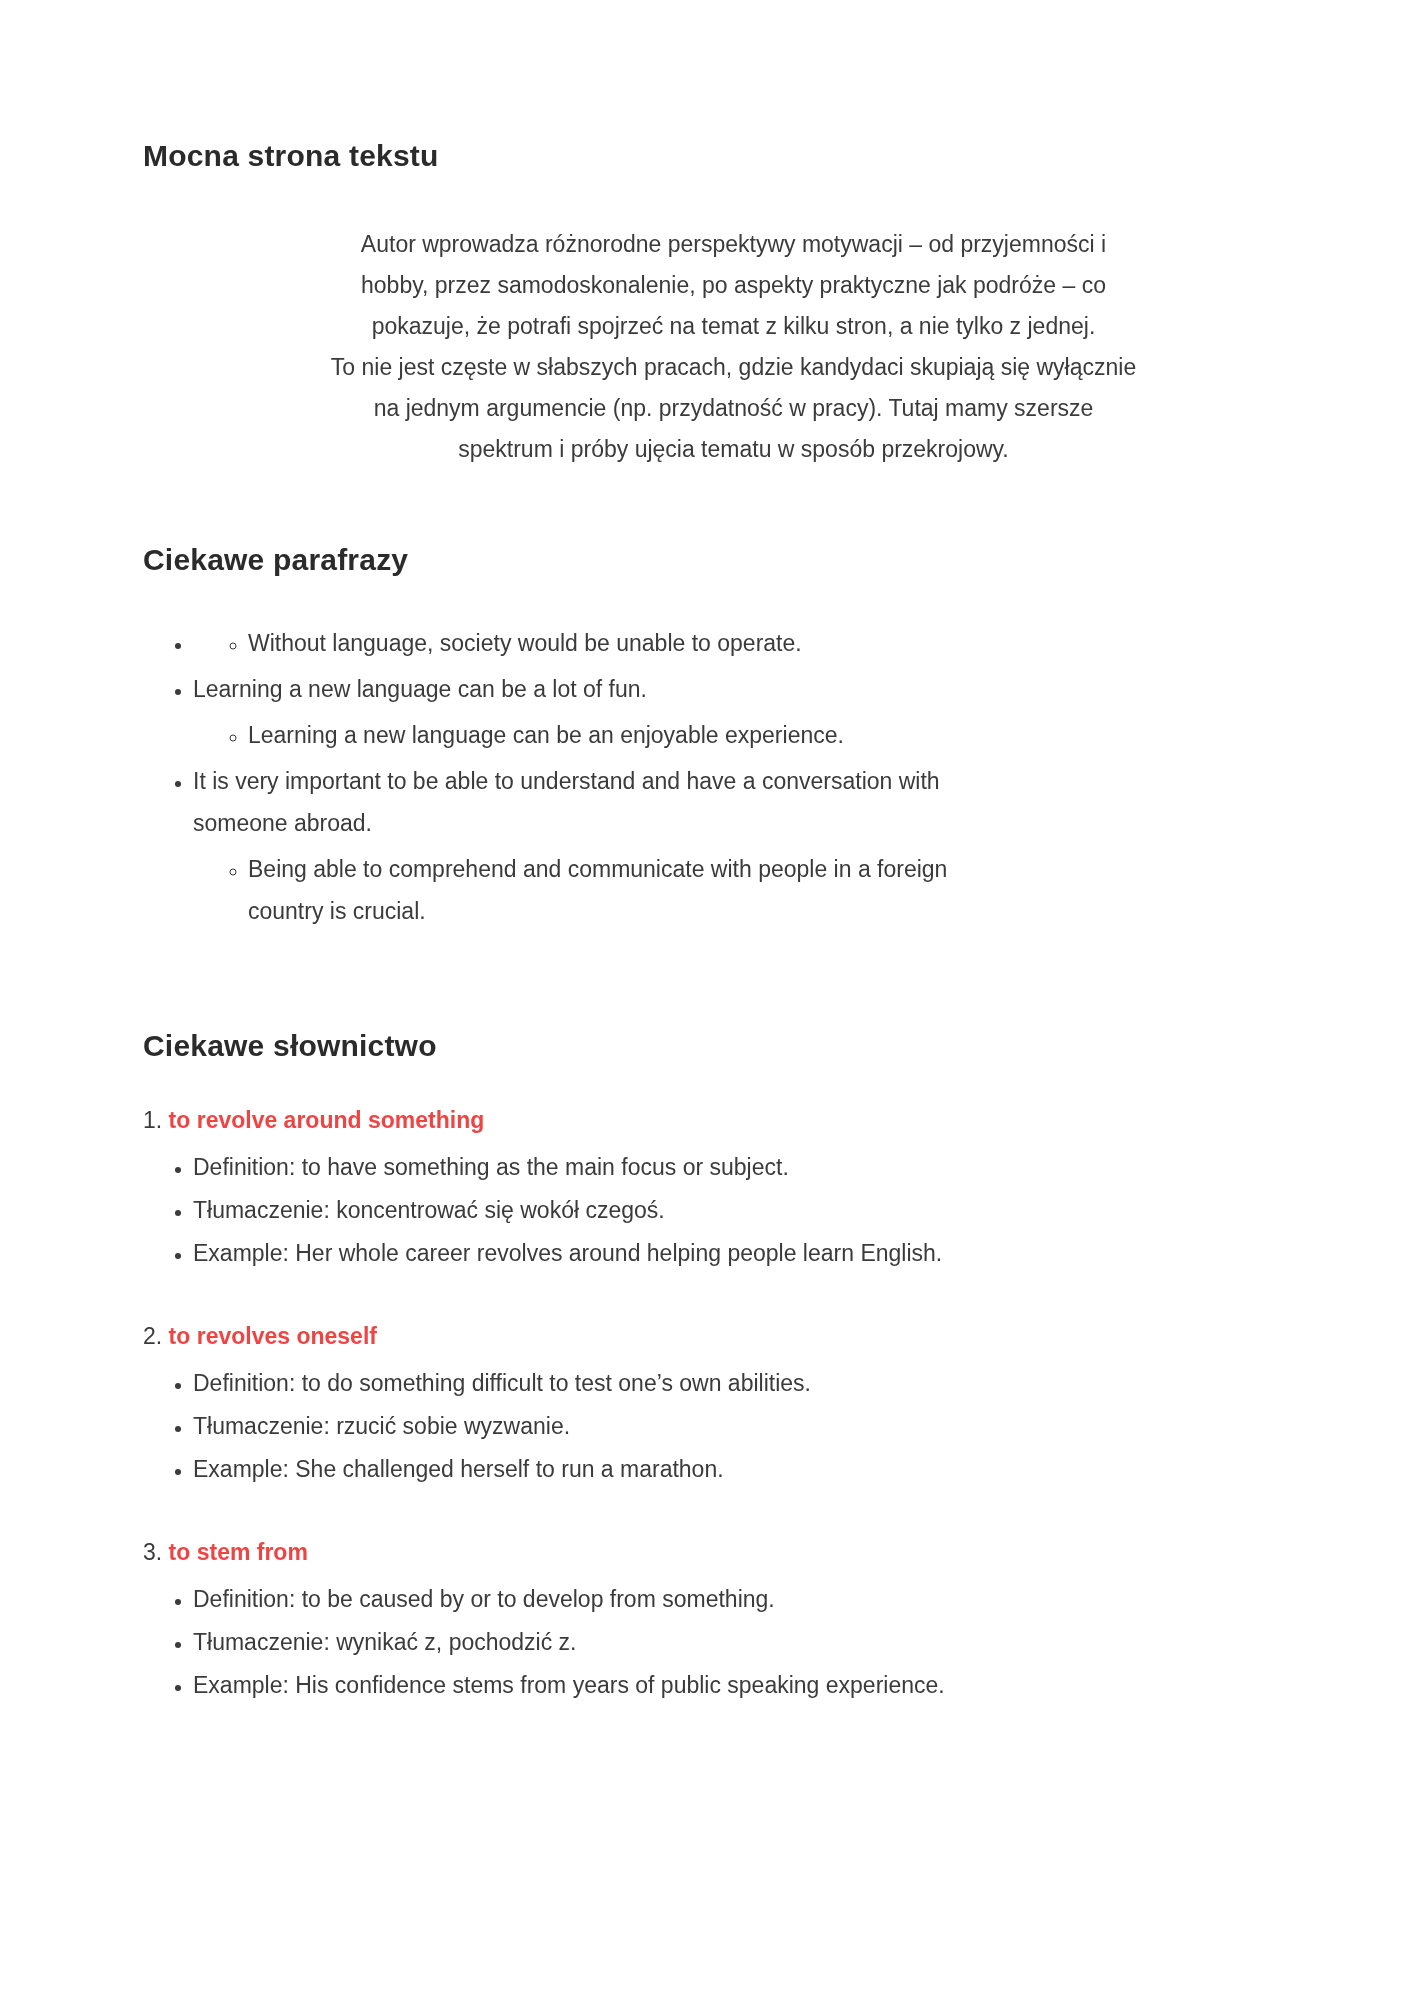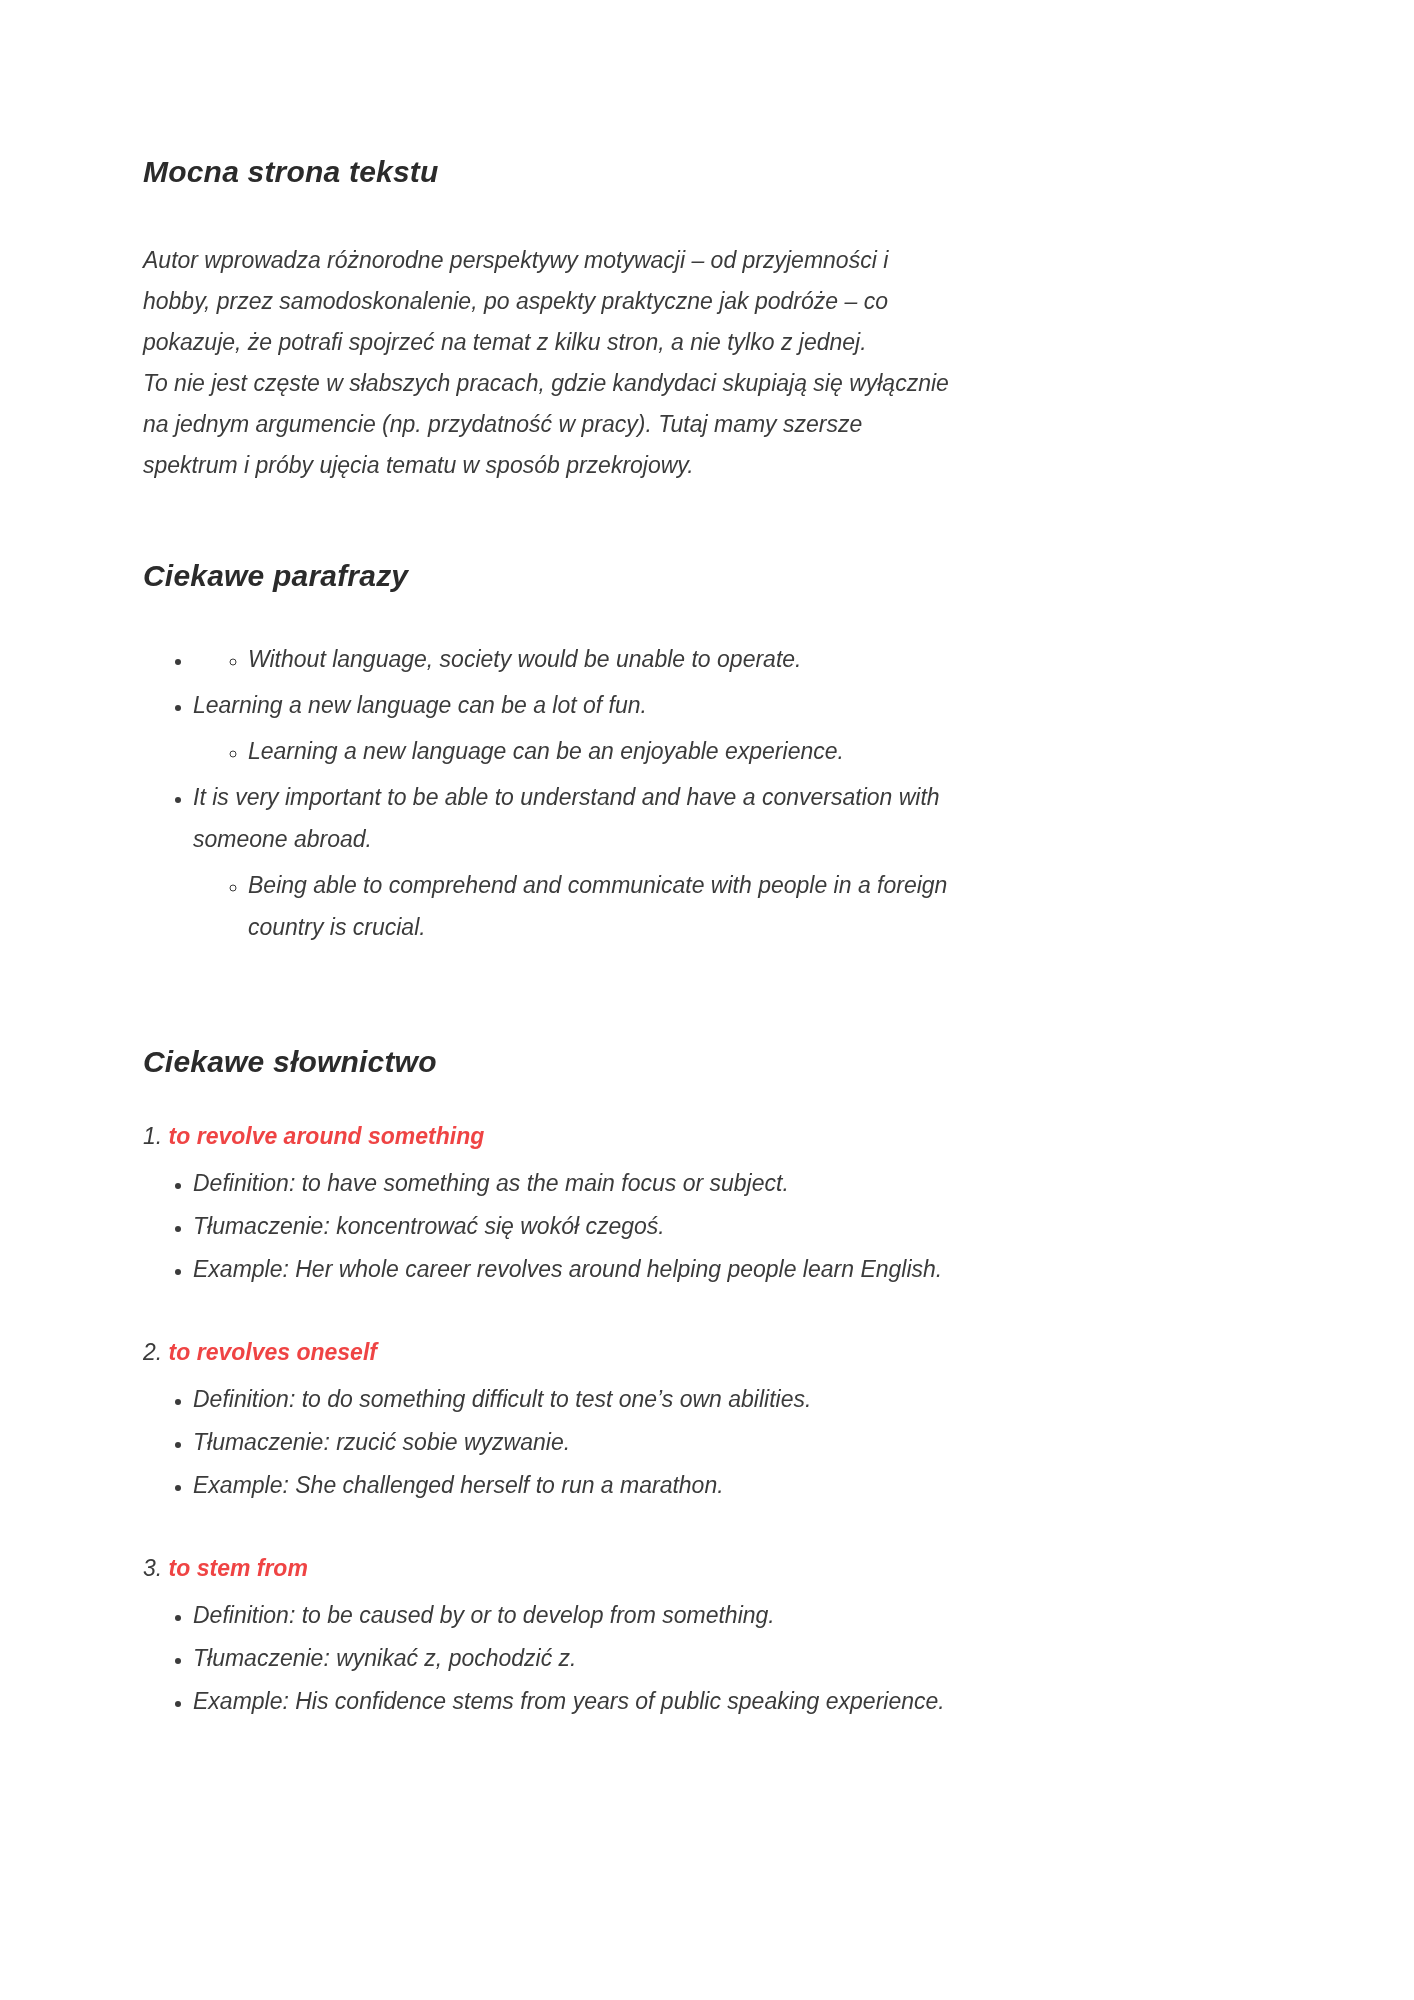--- a/index.html
+++ b/index.html
@@ -10,42 +10,42 @@
     position: relative;
     overflow: hidden;
     font-family: "Liberation Sans", "DejaVu Sans", sans-serif;
     color: #3b3b3b;
     -webkit-font-smoothing: antialiased;
   }
   .doc {
     position: absolute;
     top: 0; left: 0;
     width: 1414px;
-    padding: 16px 90px 0 143px;
+    padding: 0 90px 0 143px;
     box-sizing: border-box;
-    font-style: italic;
   }
   h2 {
     margin: 0;
     font-size: 30px;
     line-height: 40px;
     font-weight: 700;
     color: #2b2b2b;
     letter-spacing: 0.2px;
   }
   .h-first   { margin-top: 136px; }
   .h-second  { margin-top: 70px; }
   .h-third   { margin-top: 94px; }
 
   .para {
     margin: 48px 0 0 0;
     font-size: 23px;
     line-height: 41px;
     white-space: pre-line;
     color: #3b3b3b;
+    text-align: center;
   }
 
   
   ul.parafrazy {
     margin: 42px 0 0 0;
     padding: 0 0 0 50px;
     list-style: disc outside;
     font-size: 23px;
     line-height: 42px;
   }

